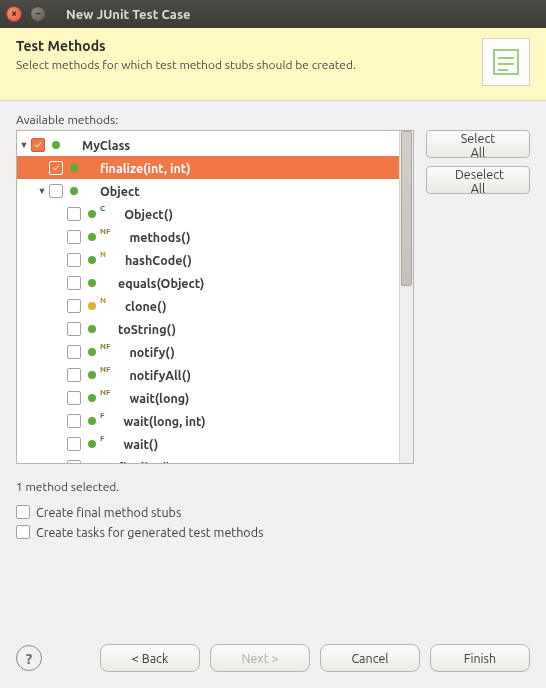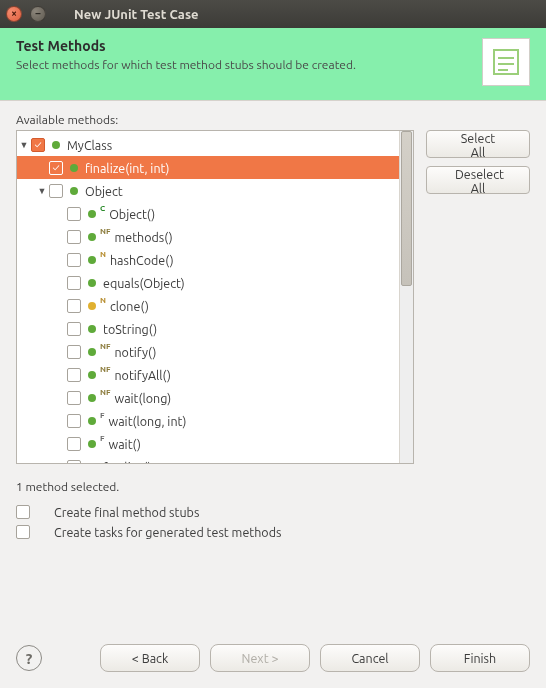--- a/index.html
+++ b/index.html
@@ -2,23 +2,23 @@
 <html><head>
 <meta charset="utf-8">
 <style>
 * { box-sizing: border-box; margin: 0; padding: 0; font-family: "Ubuntu", "Segoe UI", sans-serif; }
 body { background: #f2f1f0; width: 546px; height: 688px; overflow: hidden; font-size: 13px; color: #3c3c3c; }
 
 .titlebar { height: 28px; background: linear-gradient(#4c4b46,#3c3b37); display: flex; align-items: center; padding: 0 6px; gap: 8px; color: #dfdbd2; font-weight: bold; }
 .win-btn { width: 16px; height: 16px; border-radius: 8px; display: inline-flex; align-items: center; justify-content: center; font-size: 10px; line-height: 1; border: 1px solid rgba(0,0,0,.4); }
 .win-close { background: radial-gradient(circle at 30% 30%, #f58c6f, #e0603f); color: #4a1a0c; }
 .win-min   { background: radial-gradient(circle at 30% 30%, #8b857a, #5f5a51); color: #2c2924; }
-.win-title { margin-left: 20px; font-size: 13px; }
-
-.header { background: #86efac; padding: 10px 16px 14px; border-bottom: 1px solid #d6d2cc; display: flex; gap: 12px; align-items: flex-start; }
+.win-title { margin-left: 12px; font-size: 13px; }
+
+.header { background: #fef9c3; padding: 10px 16px 14px; border-bottom: 1px solid #d6d2cc; display: flex; gap: 12px; align-items: flex-start; }
 .header-text h2 { font-size: 14px; font-weight: bold; color: #2e2e2e; margin-bottom: 4px; }
 .header-text p { font-size: 12px; color: #4a4a4a; }
 .header-icon { width: 48px; height: 48px; border: 1px solid #d1cec8; background: #fff; flex: none; margin-left: auto; display: flex; align-items: center; justify-content: center; }
 .header-icon svg { width: 32px; height: 32px; }
 
 .content { padding: 12px 16px 0; }
 .avail-label { font-size: 12px; margin-bottom: 4px; }
 
 .tree-area { display: flex; gap: 12px; }
 .tree-wrap { flex: 1; border: 1px solid #b8b4ad; background: #fff; height: 334px; position: relative; overflow: hidden; }
@@ -35,30 +35,30 @@
 .row.sel .chk { border-color: #fff; }
 .ic { width: 14px; height: 14px; display: inline-flex; align-items: center; justify-content: center; margin-right: 2px; flex: none; }
 .dot { width: 8px; height: 8px; border-radius: 50%; }
 .green { background: #5faa3a; }
 .yellow { background: #e0b030; }
 .sup { font-size: 8px; font-weight: bold; margin-left: -1px; margin-right: 2px; align-self: flex-start; margin-top: 2px; }
 .supC { color: #2a8a2a; }
 .supN { color: #b58a2a; }
 .supF { color: #6a6a6a; }
 .supNF { color: #8a7a3a; }
-.lbl { margin-left: 2px; }
+.lbl { margin-left: 17px; font-weight: bold; }
 .ind0 { padding-left: 0px; }
 .ind1 { padding-left: 18px; }
 .ind2 { padding-left: 36px; }
 
 .side-buttons { width: 104px; display: flex; flex-direction: column; gap: 8px; }
 .btn { height: 28px; border: 1px solid #b8b4ad; border-radius: 4px; background: linear-gradient(#fdfcfb,#eceae5); font-size: 12.5px; color: #3c3c3c; cursor: pointer; padding: 0 28px; }
 
 .status { font-size: 12px; margin: 16px 0 12px; }
-.opt { display: flex; align-items: center; gap: 20px; font-size: 12.5px; margin: 6px 0; }
+.opt { display: flex; align-items: center; gap: 2px; font-size: 12.5px; margin: 6px 0; }
 
 .footer { position: absolute; left: 0; right: 0; bottom: 0; padding: 10px 16px 16px; display: flex; align-items: center; gap: 10px; }
 .help { width: 26px; height: 26px; border-radius: 13px; border: 1.5px solid #8c8a85; color: #6d6b66; display: flex; align-items: center; justify-content: center; font-size: 15px; font-weight: bold; cursor: pointer; }
 .footer .spacer { flex: 1; }
 .fbtn { width: 100px; border-radius: 8px; }
 .fbtn.disabled { color: #b0ada6; }
 </style>
 </head>
 <body>
 

